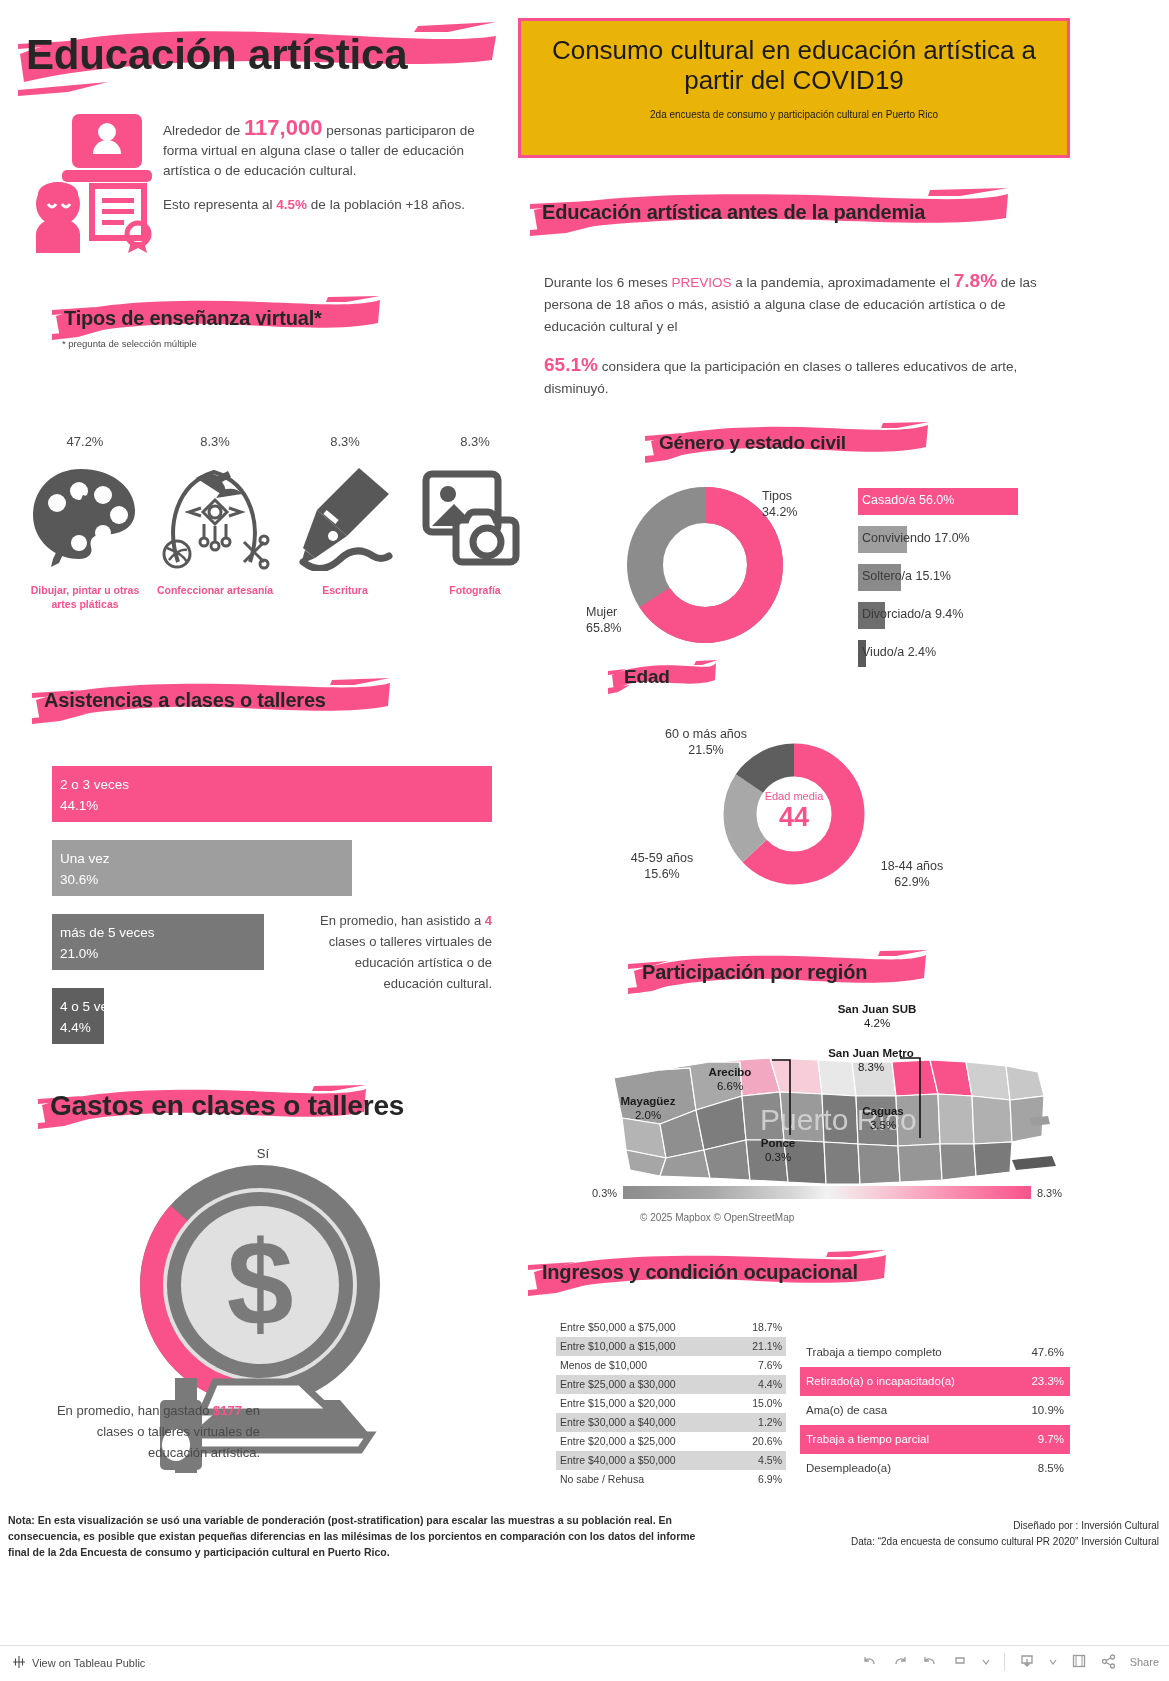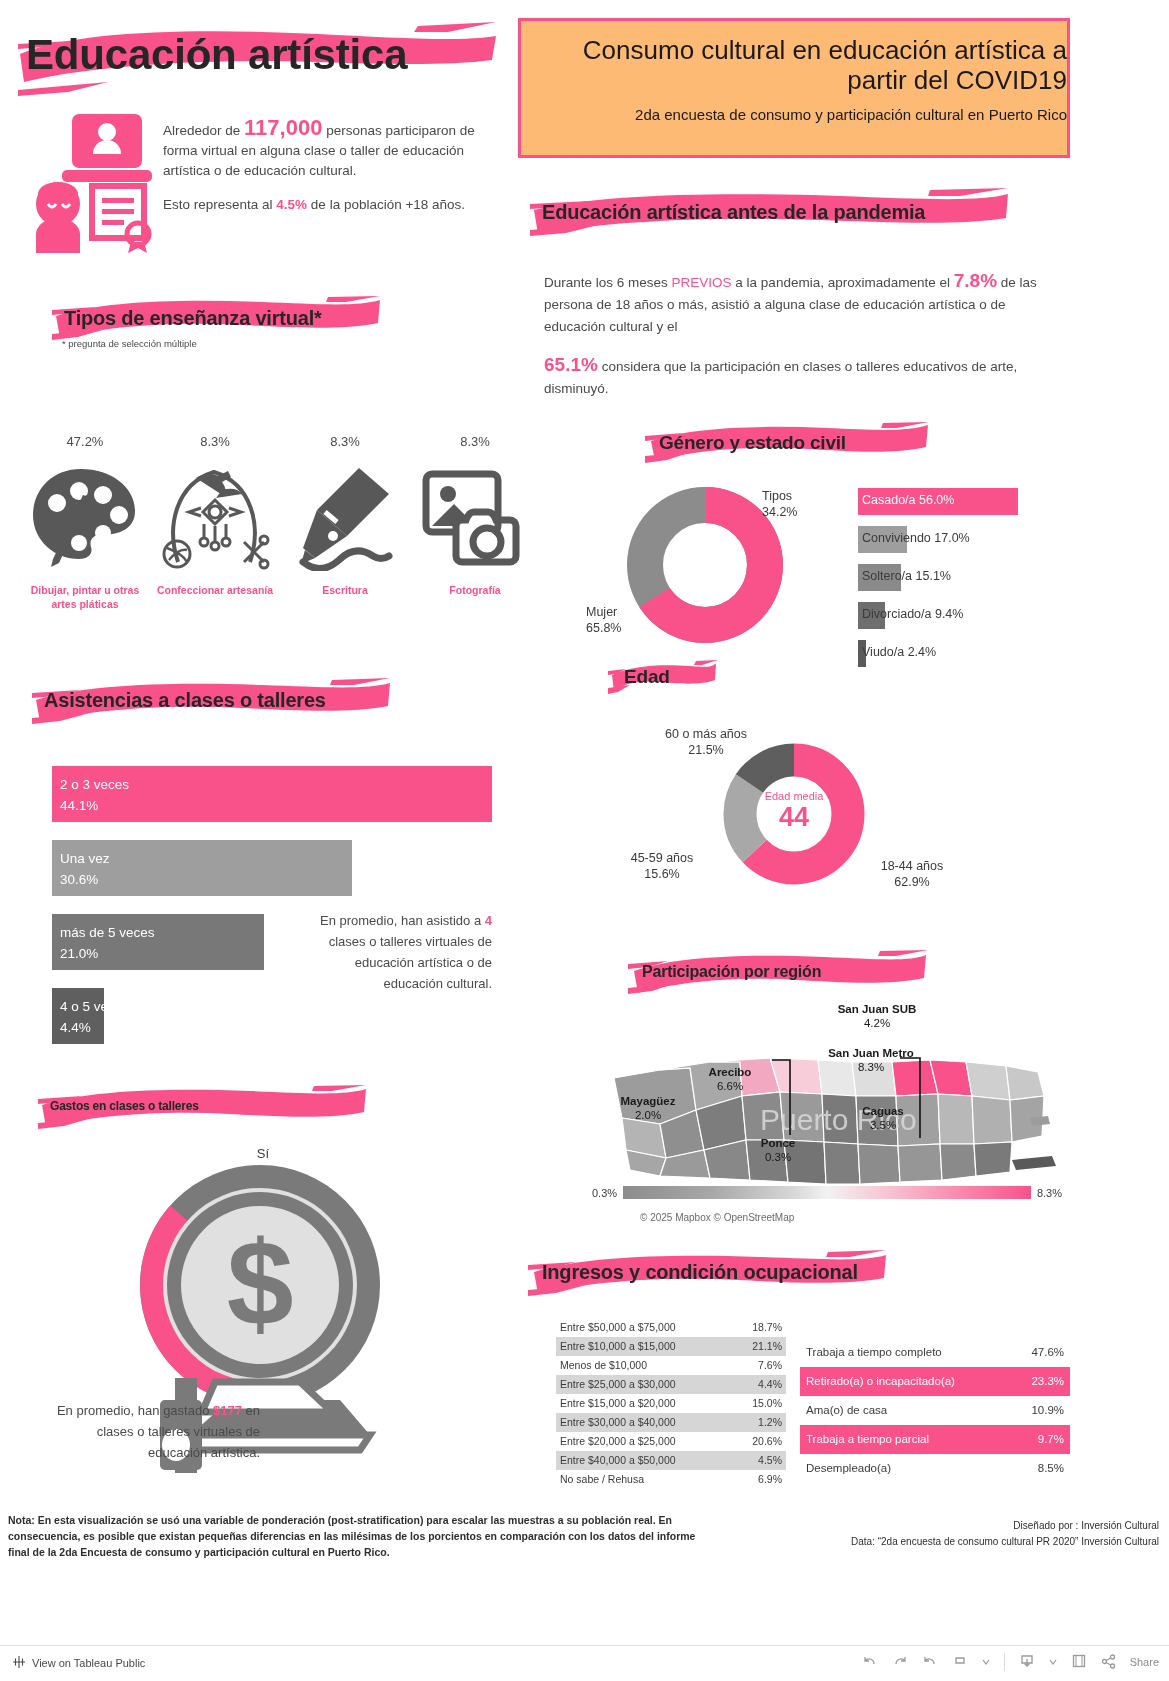--- a/index.html
+++ b/index.html
@@ -22,28 +22,28 @@
     white-space:nowrap; letter-spacing:-0.2px;
   }
 
   
   #main-title { left:18px; top:20px; width:480px; height:78px; }
   #main-title .brush-title { font-size:42px; line-height:70px; padding-left:8px; }
 
   
   #header-box {
     left:518px; top:18px; width:552px; height:140px;
-    border:3px solid #f9528a; background:#fdba74; text-align:right;
+    border:3px solid #f9528a; background:#eab308; text-align:center;
     padding-top:14px;
   }
   #header-box .hb-title {
     font-size:26px; color:#1a1a1a; line-height:30px; font-weight:400;
   }
   #header-box .hb-sub {
-    font-size:15px; color:#1a1a1a; line-height:19px; margin-top:10px;
+    font-size:10px; color:#1a1a1a; line-height:19px; margin-top:10px;
   }
 
   
   #intro-icon { left:30px; top:108px; width:130px; height:145px; }
   #intro-text { left:162px; top:118px; width:330px; }
   #intro-text p { margin:0 0 14px 1px; font-size:13.5px; line-height:20px; color:#4a4a4a; }
   .big-pink { color:#f9528a; font-size:22px; font-weight:bold; }
   .pink { color:#f9528a; font-weight:bold; }
 
   
@@ -91,31 +91,31 @@
   #asist-head .brush-title { font-size:20px; line-height:44px; padding-left:12px; }
   #asist-bars { left:52px; top:766px; width:440px; }
   .asist-bar { position:relative; margin-bottom:18px; }
   .asist-bar .ab-in { position:absolute; left:8px; top:8px; color:#fff; font-size:13.5px; line-height:21px; }
   #asist-note { left:300px; top:910px; width:192px; text-align:right;
                 font-size:13px; line-height:21px; color:#4a4a4a; }
   #asist-note .pink-n { color:#f9528a; font-weight:bold; }
 
   
   #gastos-head { left:38px; top:1085px; width:330px; height:46px; }
-  #gastos-head .brush-title { font-size:12px; line-height:42px; padding-left:12px; }
+  #gastos-head .brush-title { font-size:28px; line-height:42px; padding-left:12px; }
   #gastos-vis { left:40px; top:1150px; width:450px; height:330px; }
   #gastos-lbl { left:218px; top:1145px; width:90px; text-align:center;
                 font-size:13px; line-height:18px; color:#3b3b3b; }
   #gastos-note { left:40px; top:1400px; width:220px; text-align:right;
                  font-size:13px; line-height:21px; color:#4a4a4a; }
   #gastos-note .pink-n { color:#f9528a; font-weight:bold; }
 
   
   #mapa-head { left:628px; top:950px; width:300px; height:48px; }
-  #mapa-head .brush-title { font-size:16px; line-height:44px; padding-left:14px; }
+  #mapa-head .brush-title { font-size:20px; line-height:44px; padding-left:14px; }
   #mapa-wrap { left:600px; top:1000px; width:460px; height:230px; }
   .map-lbl { position:absolute; text-align:center; font-size:11.5px; line-height:14px;
              color:#1a1a1a; font-weight:bold; }
   #map-legend { left:592px; top:1186px; width:470px; }
   .legend-row { display:flex; align-items:center; font-size:11px; color:#3b3b3b; }
   .legend-bar { flex:1; height:13px; margin:0 6px;
      background:linear-gradient(to right,#8c8c8c 0%,#a8a8a8 22%,#d8d8d8 42%,#f2f2f2 50%,#f6cdd8 62%,#f998b6 78%,#f9528a 100%); }
   #map-attr { left:640px; top:1212px; font-size:10px; color:#6b6b6b; }
 
   

